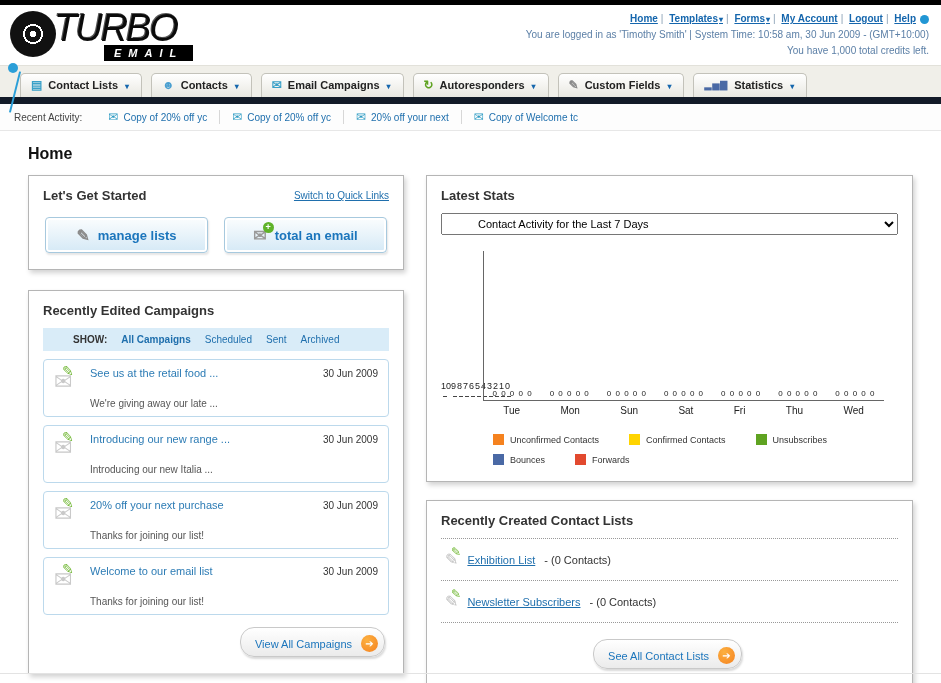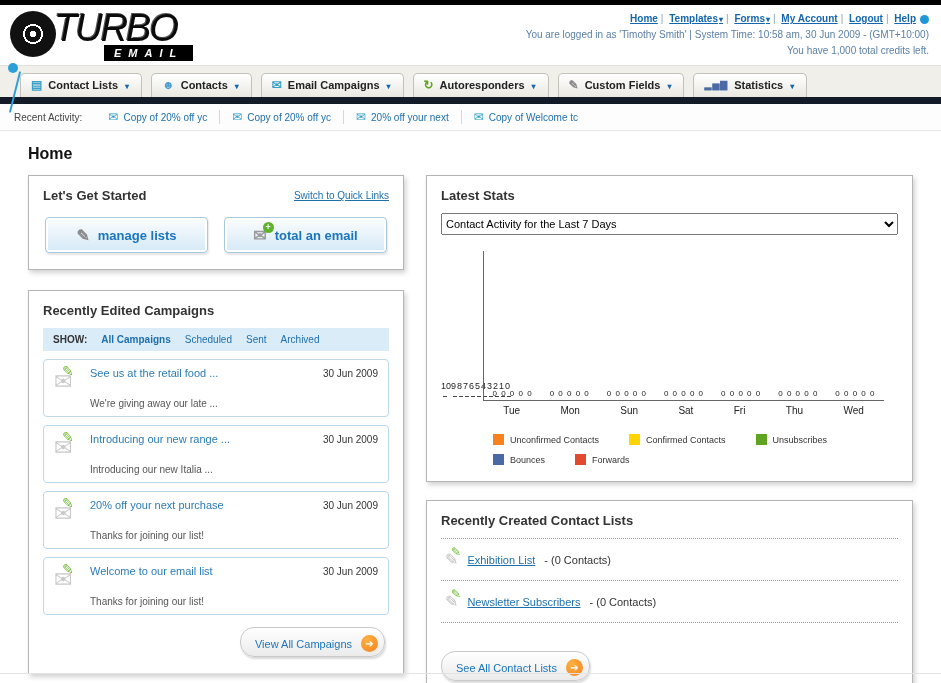--- a/index.html
+++ b/index.html
@@ -70,42 +70,42 @@
     font-size: 13px; font-weight: bold; color: #1b75bc; cursor: pointer; }
   .i-pencil::before { content: "✎"; }
   .btn-pencil { color: #8a8a8a; font-size: 16px; }
   .env-plus { position: relative; color: #9a9a9a; font-size: 16px; }
   .env-plus .plus { position: absolute; right: -7px; top: -4px; width: 11px; height: 11px; border-radius: 50%;
     background: #5fb32a; color: #fff; font-size: 9px; line-height: 11px; text-align: center; font-weight: bold; }
 
   
   .show-bar { display: flex; align-items: center; gap: 14px; background: #d9ecf8; padding: 6px 10px;
     font-size: 10px; margin: 10px 0 4px 0; }
-  .show-label { font-weight: bold; color: #333; }
+  .show-label { font-weight: bold; color: #333; margin-left: 20px; }
   .show-tab { color: #1f6fad; cursor: pointer; }
   .show-tab.active { font-weight: bold; }
   .camp-row { position: relative; border: 1px solid #bcd9ec; border-radius: 4px;
     padding: 7px 82px 7px 46px; margin: 8px 0; min-height: 42px; }
   .camp-icon { position: absolute; left: 10px; top: 9px; font-size: 22px; color: #c9c9c9; }
   .camp-icon .pencil { position: absolute; left: 8px; top: -6px; font-size: 14px; color: #6cb52d; }
   .camp-title { font-size: 11px; color: #2d7cb5; cursor: pointer; }
   .camp-sub { font-size: 10px; color: #555; margin-top: 19px; }
   .camp-date { position: absolute; right: 10px; top: 8px; font-size: 10px; color: #333; }
   .view-all-row { display: flex; justify-content: flex-end; margin: 12px 4px 4px 0; }
   .pill-btn { display: flex; align-items: center; gap: 9px; border: 1px solid #c9c9c9; border-radius: 14px;
     background: linear-gradient(#ffffff, #ebebeb); padding: 7px 6px 4px 14px;
     font-size: 11px; font-weight: normal; color: #1b75bc; cursor: pointer; box-shadow: 1px 2px 2px rgba(0,0,0,.15); }
   .orange-circle { width: 17px; height: 17px; border-radius: 50%;
     background: radial-gradient(circle at 35% 30%, #fcb040, #f58220); color: #fff; font-size: 10px;
     display: flex; align-items: center; justify-content: center; flex: none; }
   .i-arrow::before { content: "➔"; }
 
   
   .stats-select { width: 100%; font-size: 11px; margin: 10px 0 16px 0; height: 22px;
-    font-family: "Liberation Sans", sans-serif; }
+    font-family: "Liberation Sans", sans-serif; padding-left: 32px; }
   .chart-grid { display: grid; grid-template-columns: 42px 1fr; margin-right: 14px; }
   .y-axis { display: flex; flex-direction: row; justify-content: space-between; align-items: flex-end;
     height: 150px; font-size: 9px; color: #222; }
   .ytick::after { content: ""; display: inline-block; width: 4px; height: 1px; background: #444;
     margin-left: 2px; vertical-align: middle; }
   .plot { height: 150px; border-left: 1px solid #666; border-bottom: 1px solid #666; position: relative; }
   .zero-row { position: absolute; bottom: 2px; left: 0; right: 0; display: flex; justify-content: space-around; }
   .zero-group { font-size: 8px; color: #222; letter-spacing: 1px; }
   .x-labels { grid-column: 2; display: flex; justify-content: space-around; font-size: 10px; color: #222; margin-top: 4px; }
   .legend { margin: 18px 0 4px 52px; display: flex; flex-wrap: wrap; column-gap: 30px; row-gap: 9px;
@@ -113,21 +113,21 @@
   .legend-item { display: flex; align-items: center; gap: 6px; }
   .swatch { width: 11px; height: 11px; flex: none; }
 
   
   .cl-divider { border: none; border-top: 1px dotted #999; margin: 10px 0 0 0; }
   .cl-item { display: flex; align-items: center; gap: 9px; padding: 11px 4px; border-bottom: 1px dotted #999; font-size: 11px; }
   .cl-icon { position: relative; font-size: 16px; color: #bdbdbd; }
   .cl-icon .pencil { position: absolute; left: 6px; top: -5px; font-size: 12px; color: #6cb52d; }
   .cl-name { color: #1f6fad; text-decoration: underline; cursor: pointer; }
   .cl-count { color: #333; }
-  .cl-footer { display: flex; justify-content: flex-start; margin: 28px 4px 4px 0; }
+  .cl-footer { display: flex; justify-content: center; margin: 16px 4px 4px 0; }
 
   .page-bottom { position: absolute; left: 0; right: 0; bottom: 0; height: 10px; border-top: 1px solid #e3e3e3; }
 </style>
 </head>
 <body>
 
 <div class="top-black"></div>
 
 <div class="header">
   <div class="logo">

